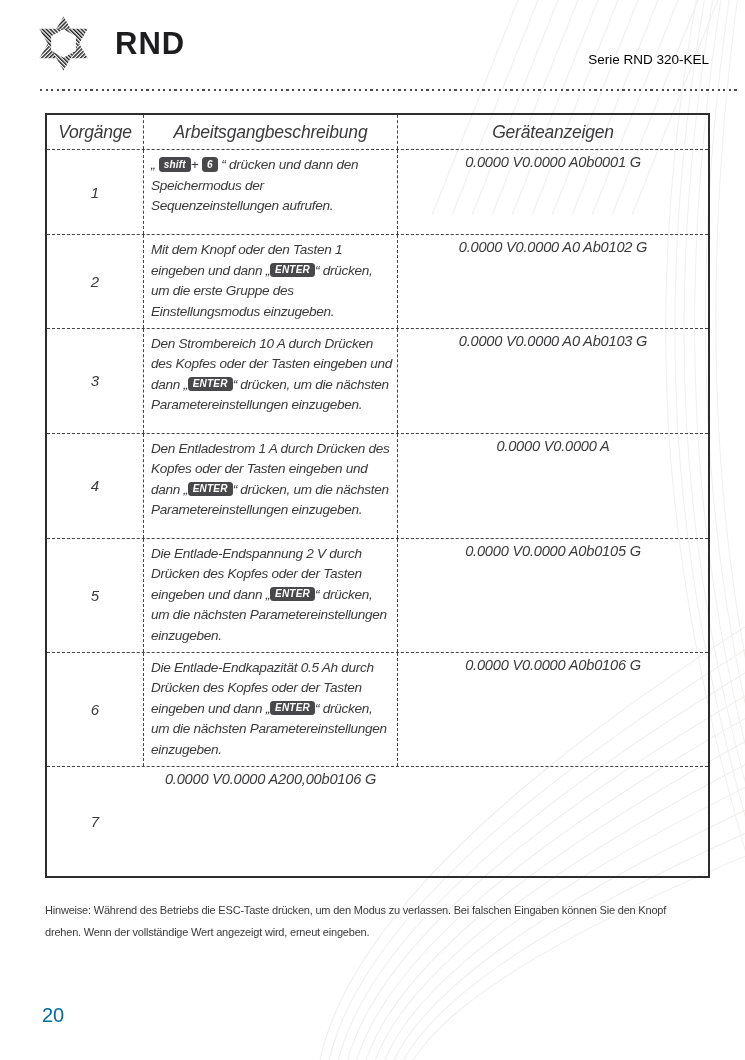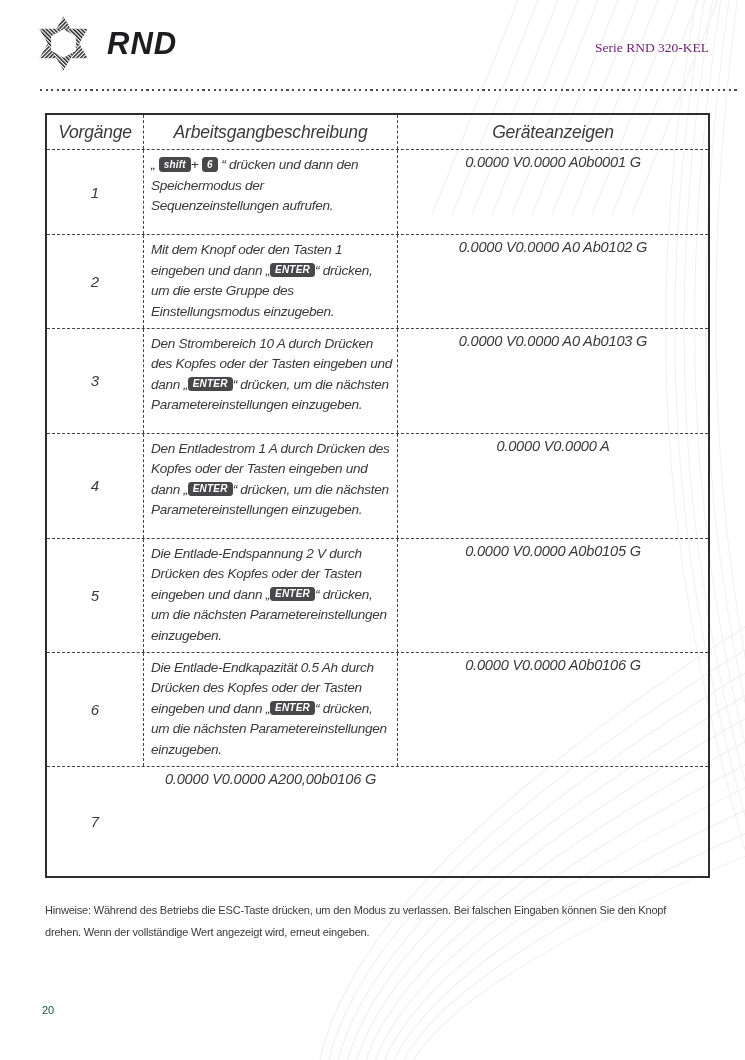--- a/index.html
+++ b/index.html
@@ -6,23 +6,23 @@
   body{
     width:745px;height:1060px;position:relative;overflow:hidden;
     background:#ffffff;color:#3a3a3c;
     font-family:"Liberation Sans","DejaVu Sans",sans-serif;
   }
   .decor{position:absolute;left:0;top:0;z-index:0;}
   .content{position:relative;z-index:1;}
 
   
   .header{display:flex;justify-content:space-between;align-items:flex-start;padding:16px 36px 0 36px;}
-  .brand{display:flex;align-items:center;gap:16px;font-style:italic;}
+  .brand{display:flex;align-items:center;gap:24px;}
   .brand-word{font-size:31px;font-weight:bold;letter-spacing:1px;color:#1d1d1f;line-height:1;}
-  .serie{margin-top:24px;font-size:13.5px;color:#701a75;font-family:Liberation Serif, serif;}
+  .serie{margin-top:36px;font-size:13.5px;color:#000000;}
 
   
   .dotted{
     margin:18px 0 0 40px;width:697px;height:2.2px;
     background-image:repeating-linear-gradient(90deg,#4b4b4d 0 2.2px,transparent 2.2px 5.6px);
   }
 
   
   .table{margin:22px 0 0 45px;width:665px;border:2px solid #2d2d2f;box-sizing:border-box;font-style:italic;}
   .thead,.trow{display:grid;grid-template-columns:96px 255px 1fr;}
@@ -50,21 +50,21 @@
 
   
   .key{
     display:inline-block;background:#48484a;color:#ffffff;
     font-size:10px;font-weight:bold;line-height:1;letter-spacing:0.2px;
     padding:2.5px 5px 2px 5px;border-radius:3.5px;vertical-align:1.5px;
   }
 
   
   .note{margin:21px 45px 0 45px;font-size:11px;line-height:22.4px;letter-spacing:-0.2px;color:#3a3a3c;}
-  .pagenum{position:absolute;left:42px;top:1004px;font-size:11px;color:#14532d;}
+  .pagenum{position:absolute;left:42px;top:1004px;font-size:20px;color:#0369a1;}
 </style>
 </head>
 <body>
 
 <svg class="decor" width="745" height="1060" viewBox="0 0 745 1060" aria-hidden="true">
   <g stroke="#f2f0ef" stroke-width="1.1" fill="none">
     <path d="M432 215 L522 -10"></path>
       <path d="M452 215 L542 -10"></path>
       <path d="M472 215 L562 -10"></path>
     <path d="M492 215 L582 -10"></path>

